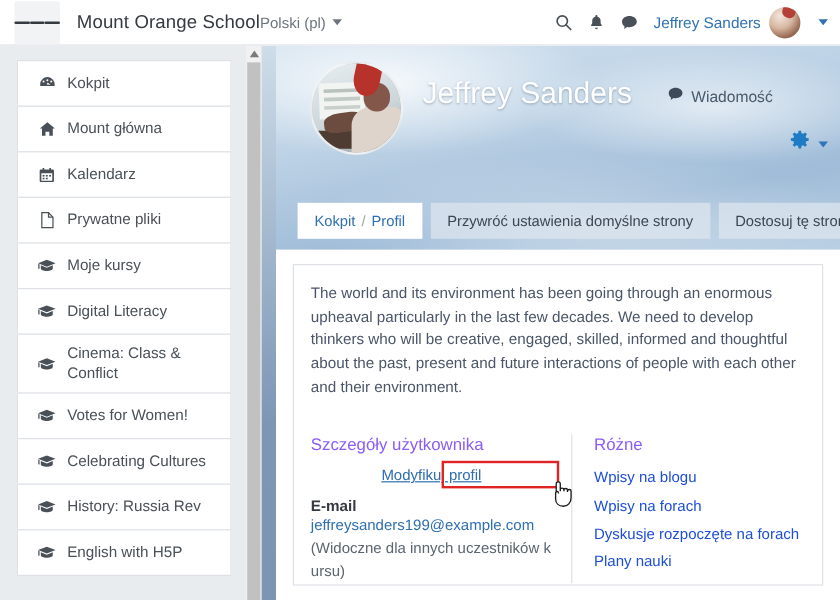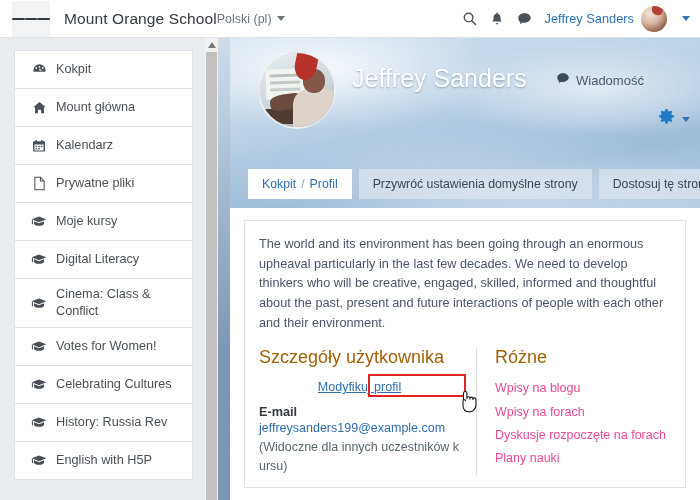--- a/index.html
+++ b/index.html
@@ -155,47 +155,47 @@
   .tab.active a { color: #2f6fb0; }
   .tab .sep { color: #9aa4ae; margin: 0 5px; }
 
   
   .content { padding: 0 14px; }
   .card {
     border: 1px solid #dee2e6; margin-top: 12px; background: #fff;
     padding: 14px 14px 0 14px; height: 268px; overflow: hidden;
   }
   .intro {
-    font-size: 12.7px; color: #4a5568; line-height: 1.55; margin-bottom: 14px;
+    font-size: 12.7px; color: #4a5568; line-height: 1.55; margin-bottom: 29px;
   }
   .cols { display: flex; }
   .col-l { width: 218px; border-right: 1px solid #dee2e6; padding-right: 14px; }
   .col-r { padding-left: 18px; }
   .col-head {
-    font-size: 18px; color: #a16207; margin-bottom: 9px; font-weight: normal;
+    font-size: 14px; color: #8b5cf6; margin-bottom: 9px; font-weight: normal;
   }
   .edit-row { text-align: center; position: relative; padding-right: 2px; height: 22px; }
   .edit-link {
     font-size: 12.5px; color: #2f6fb0; text-decoration: underline; cursor: pointer;
   }
   .edit-box {
     position: absolute; right: -4px; top: -3px; width: 98px; height: 23px;
     border: 2px solid #e02424; pointer-events: none;
   }
   .cursor-hand {
     position: absolute; right: -18px; top: 12px; width: 22px; height: 26px;
   }
   .field-label { font-size: 12.7px; color: #343a40; font-weight: bold; margin-top: 6px; }
   .field-val {
     font-size: 12.5px; color: #2f6fb0; line-height: 1.5; word-break: break-all;
     cursor: pointer;
   }
   .field-val .muted { color: #5a6570; }
   .misc-link {
-    display: block; font-size: 12.5px; color: #ec4899;
+    display: block; font-size: 12.5px; color: #1d4ed8;
     line-height: 1.85; cursor: pointer; white-space: nowrap;
   }
 </style>
 </head>
 <body>
 
 <div class="navbar">
   <div class="burger">
     <span></span>
     <span></span>

